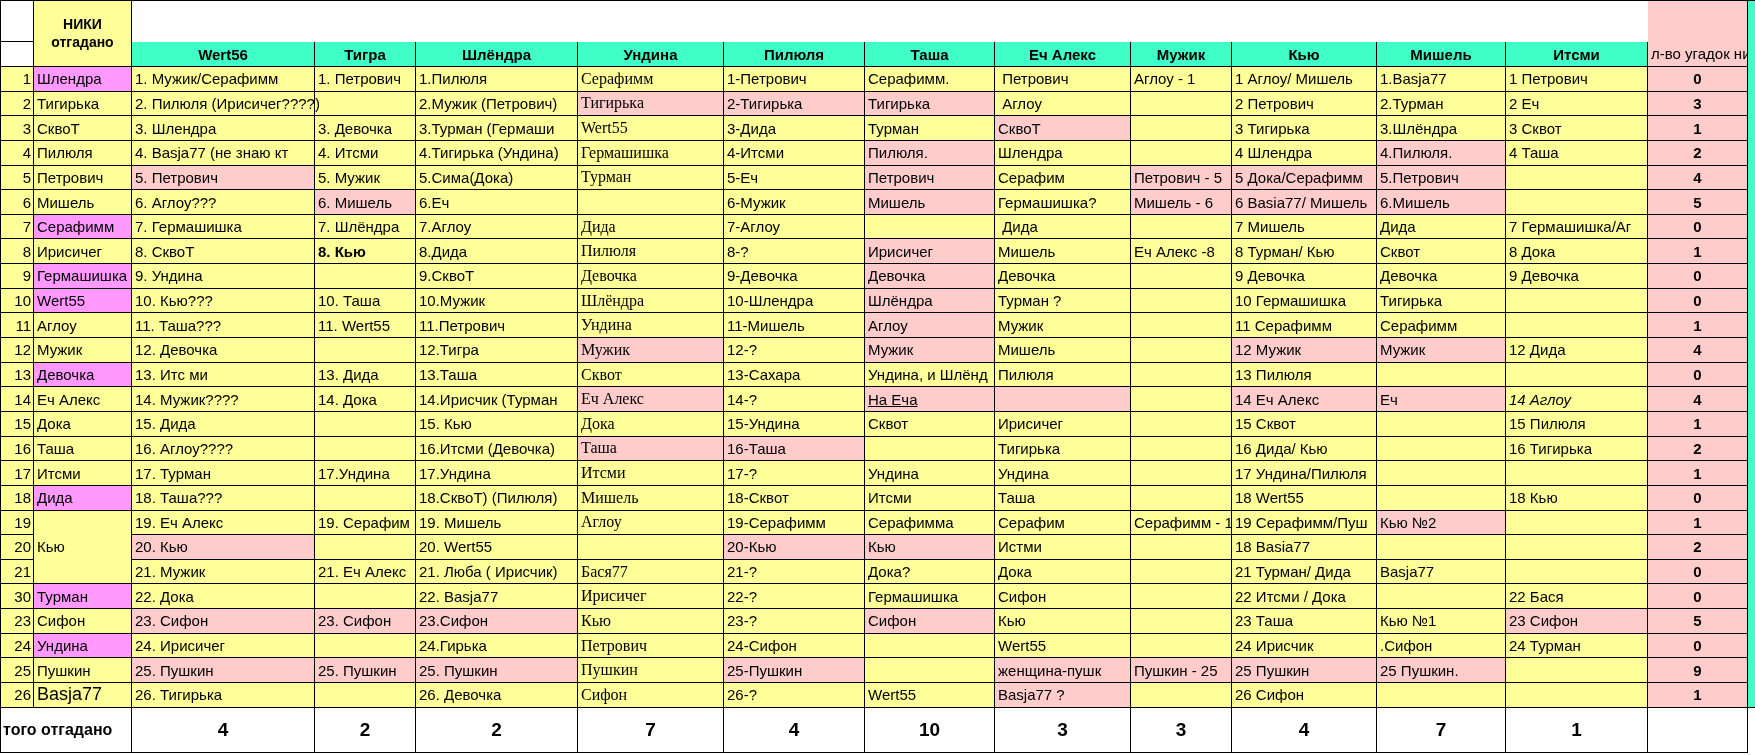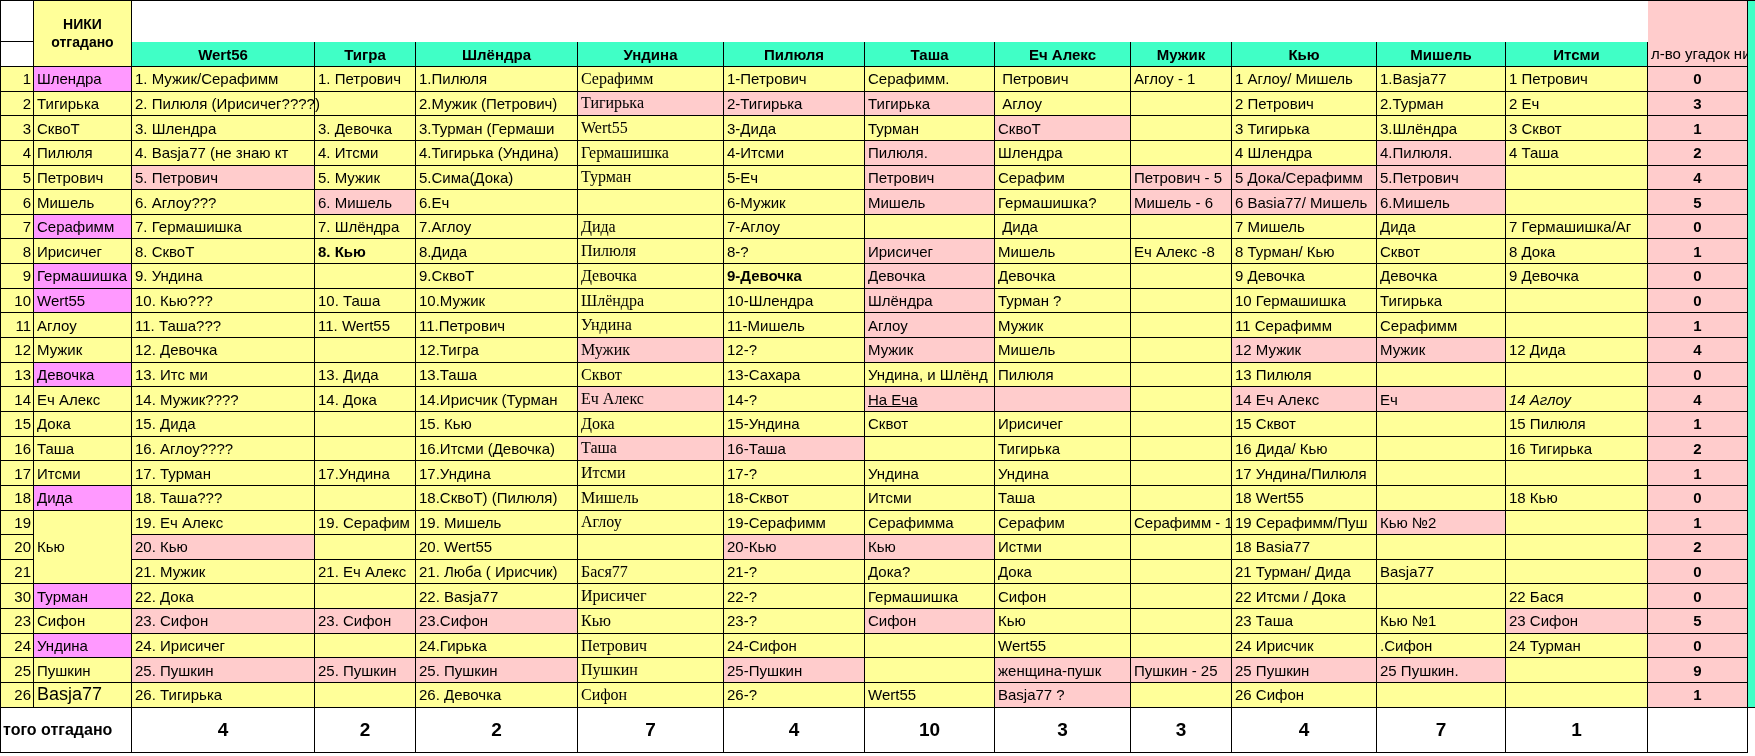--- a/index.html
+++ b/index.html
@@ -161,21 +161,21 @@
     <div class="c " style="grid-area: 10 / 11;">8 Турман/ Кью</div>
     <div class="c " style="grid-area: 10 / 12;">Сквот</div>
     <div class="c " style="grid-area: 10 / 13;">8 Дока</div>
     <div class="c pink cnt" style="grid-area: 10 / 14;">1</div>
     <div class="c num" style="grid-area: 11 / 1;">9</div>
     <div class="c mag" style="grid-area: 11 / 2;">Гермашишка</div>
     <div class="c " style="grid-area: 11 / 3;">9. Ундина</div>
     <div class="c " style="grid-area: 11 / 4;"></div>
     <div class="c " style="grid-area: 11 / 5;">9.СквоТ</div>
     <div class="c serif " style="grid-area: 11 / 6;">Девочка</div>
-    <div class="c " style="grid-area: 11 / 7; font-weight: bold;">9-Девочка</div>
+    <div class="c " style="grid-area: 11 / 7;">9-Девочка</div>
     <div class="c pink " style="grid-area: 11 / 8;">Девочка</div>
     <div class="c " style="grid-area: 11 / 9;">Девочка</div>
     <div class="c " style="grid-area: 11 / 10;"></div>
     <div class="c " style="grid-area: 11 / 11;">9 Девочка</div>
     <div class="c " style="grid-area: 11 / 12;">Девочка</div>
     <div class="c " style="grid-area: 11 / 13;">9 Девочка</div>
     <div class="c pink cnt" style="grid-area: 11 / 14;">0</div>
     <div class="c num" style="grid-area: 12 / 1;">10</div>
     <div class="c mag" style="grid-area: 12 / 2;">Wert55</div>
     <div class="c " style="grid-area: 12 / 3;">10. Кью???</div>

